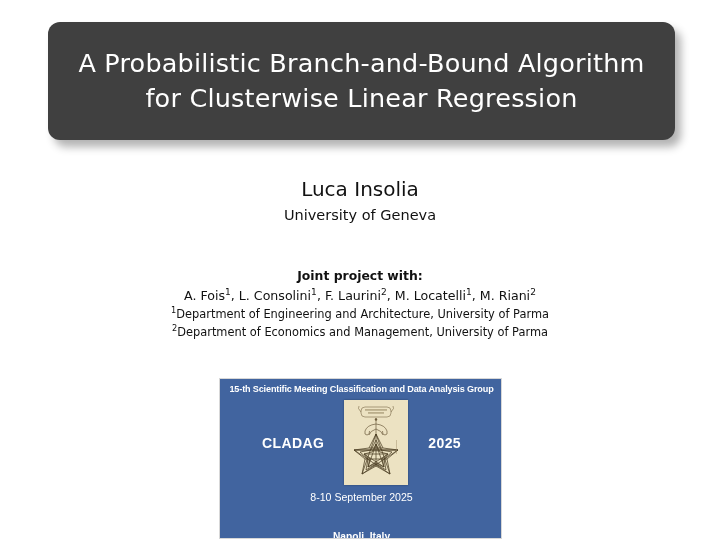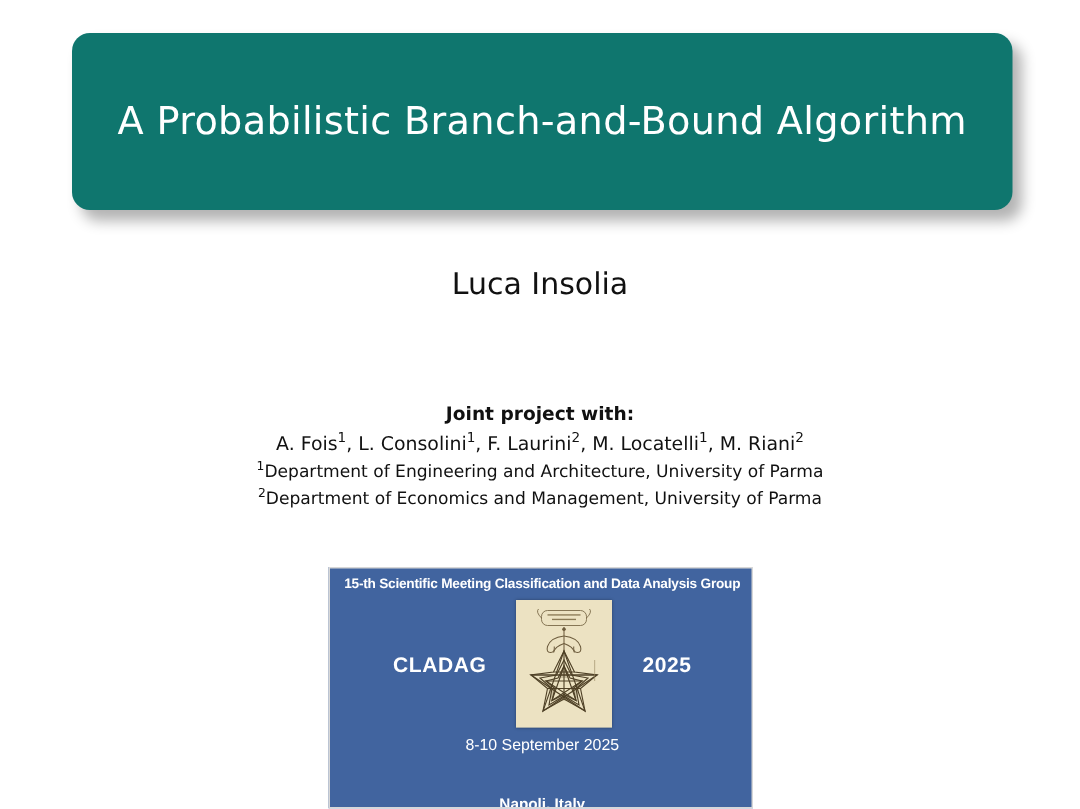--- a/index.html
+++ b/index.html
@@ -16,21 +16,21 @@
     position: relative;
   }
 
   
   .title-banner {
     position: absolute;
     left: 48px;
     top: 22px;
     width: 627px;
     height: 118px;
-    background: #0f766e;
+    background: #404040;
     border-radius: 12px;
     box-shadow: 6px 7px 9px rgba(0,0,0,0.30);
     display: flex;
     flex-direction: column;
     align-items: center;
     justify-content: center;
     box-sizing: border-box;
     padding: 0 18px;
   }
   .title-line {
@@ -176,24 +176,26 @@
     font-family: "Liberation Sans", sans-serif;
     font-weight: bold;
     font-size: 10.2px;
   }
 </style>
 </head>
 <body>
 
 <div class="title-banner">
   <div class="title-line">A Probabilistic Branch-and-Bound Algorithm</div>
+  <div class="title-line">for Clusterwise Linear Regression</div>
 </div>
 
 <div class="author-block">
   <div class="author-name">Luca Insolia</div>
+  <div class="author-affil">University of Geneva</div>
 </div>
 
 <div class="joint-block">
   <div class="joint-heading">Joint project with:</div>
 
   <div class="joint-authors">
     <span>A. Fois</span><sup>1</sup>,
     <span>L. Consolini</span><sup>1</sup>,
     <span>F. Laurini</span><sup>2</sup>,
     <span>M. Locatelli</span><sup>1</sup>,

